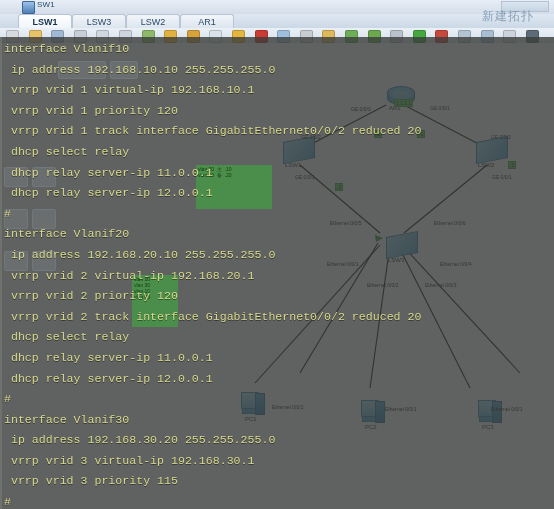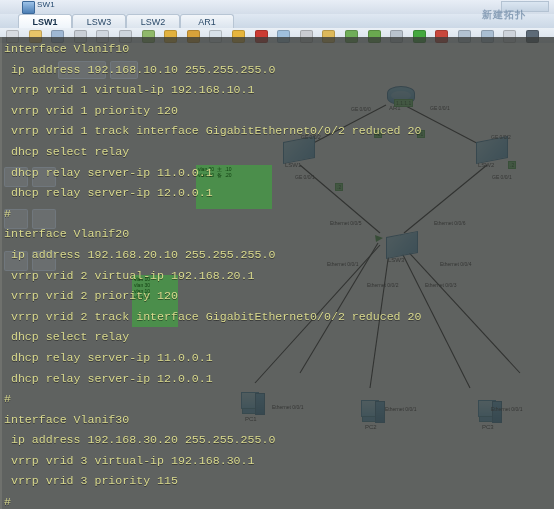--- a/index.html
+++ b/index.html
@@ -29,22 +29,22 @@
   .titlebar .tb-right{
     position:absolute;right:5px;top:1px;width:46px;height:9px;
     background:linear-gradient(#dbe6f1,#c6d4e3);border:1px solid #b3c2d2;
   }
   .watermark{
     position:absolute;left:24px;top:8px;font-size:19px;font-weight:bold;
     color:rgba(120,165,210,.55);letter-spacing:1px;
     font-family:"DejaVu Sans",sans-serif;
   }
   .newtopo{
-    position:absolute;left:482px;top:8px;font-size:10px;
-    color:rgba(95,125,155,.65);letter-spacing:1px;font-weight:bold;
+    position:absolute;left:482px;top:8px;font-size:12px;
+    color:rgba(95,125,155,.65);letter-spacing:1px;
   }
 
   
   .tabstrip{
     position:absolute;left:0;top:14px;width:554px;height:14px;
     background:linear-gradient(#dfe8f2,#cbd8e6);
   }
   .tab{
     position:absolute;top:0px;height:14px;line-height:14px;
     font-size:9px;color:#2b4a69;text-align:center;

